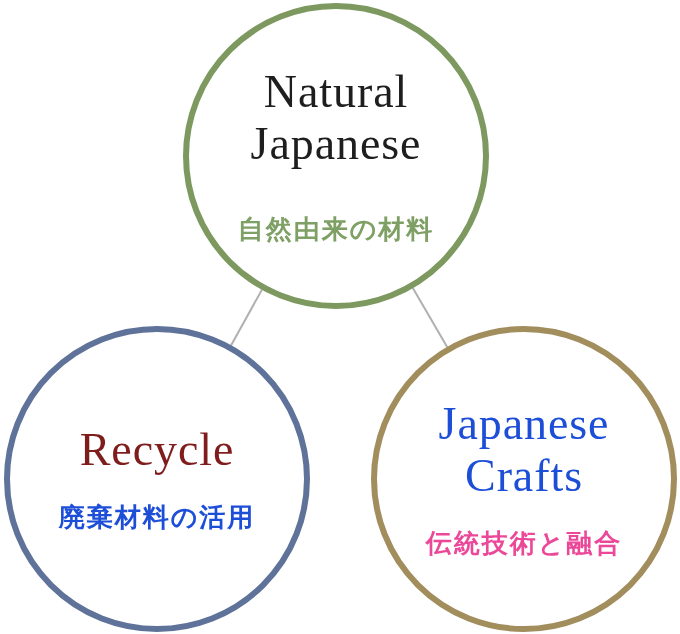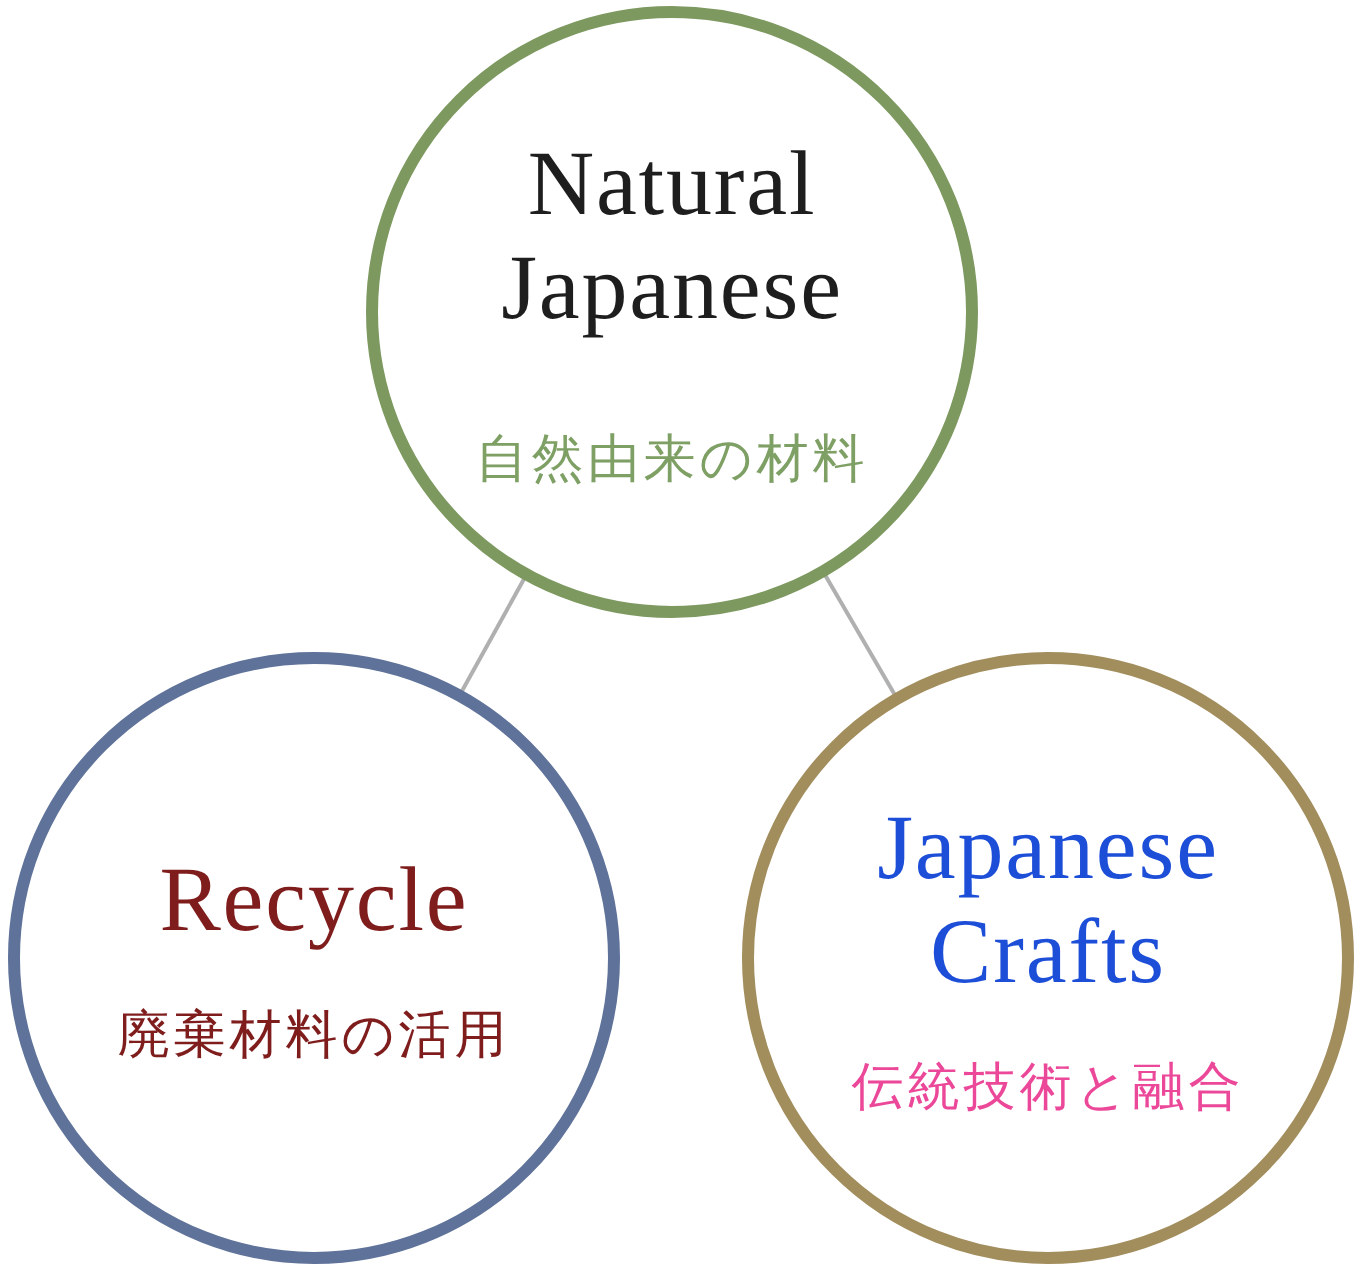--- a/index.html
+++ b/index.html
@@ -49,21 +49,21 @@
     line-height: 52px;
     letter-spacing: 0.02em;
     color: #1e1e1e;
     font-weight: 400;
   }
   .circle-subtitle {
     margin-top: 26px;
     font-size: 26px;
     line-height: 1.2;
     letter-spacing: 2px;
-    font-weight: 400;
+    font-weight: 700;
   }
 </style>
 </head>
 <body style="background: rgb(255, 255, 255);">
 
 <div class="stage">
 
   <svg class="connectors" width="680" height="634" viewBox="0 0 680 634">
     <line x1="336" y1="156" x2="157" y2="479" stroke-width="2" style="stroke: rgb(176, 176, 176);"></line>
     <line x1="336" y1="156" x2="524" y2="479" stroke-width="2" style="stroke: rgb(176, 176, 176);"></line>
@@ -74,21 +74,21 @@
       <div>Natural</div>
       <div>Japanese</div>
     </div>
     <div class="circle-subtitle" style="color: rgb(127, 160, 101);">自然由来の材料</div>
   </div>
 
   <div class="circle circle-left" style="border-color: rgb(95, 114, 153);">
     <div class="circle-title" style="color: #7f1d1d;">
       <div>Recycle</div>
     </div>
-    <div class="circle-subtitle" style="color: #7f1d1d;">廃棄材料の活用</div>
+    <div class="circle-subtitle" style="color: #1d4ed8;">廃棄材料の活用</div>
   </div>
 
   <div class="circle circle-right" style="border-color: rgb(162, 141, 92);">
     <div class="circle-title" style="color: #1d4ed8;">
       <div>Japanese</div>
       <div>Crafts</div>
     </div>
     <div class="circle-subtitle" style="color: #ec4899;">伝統技術と融合</div>
   </div>
 

